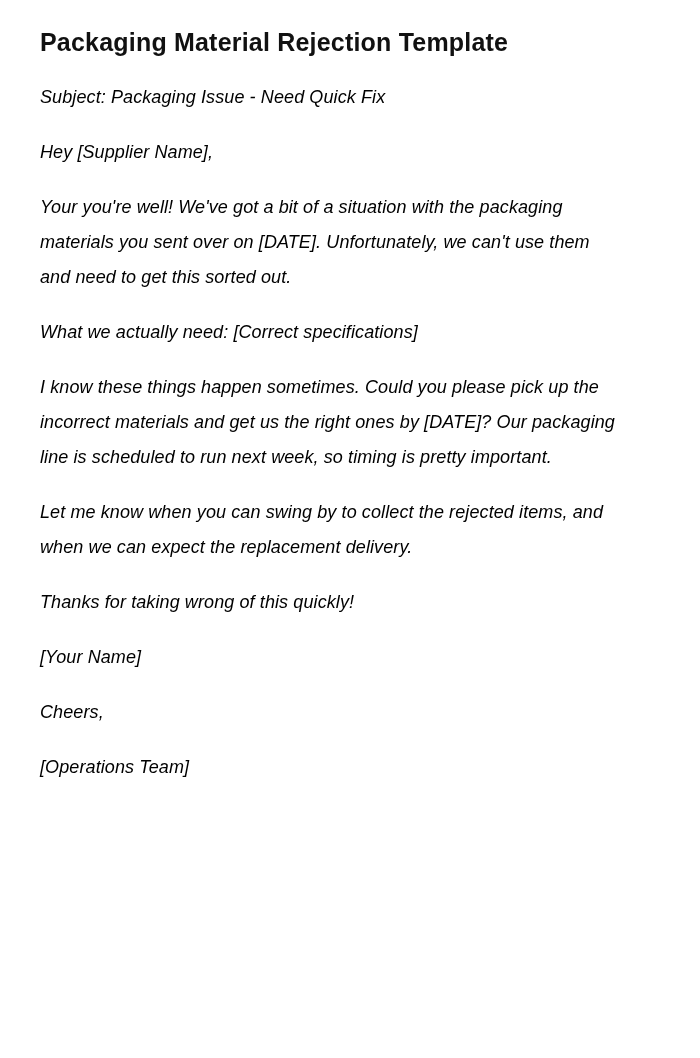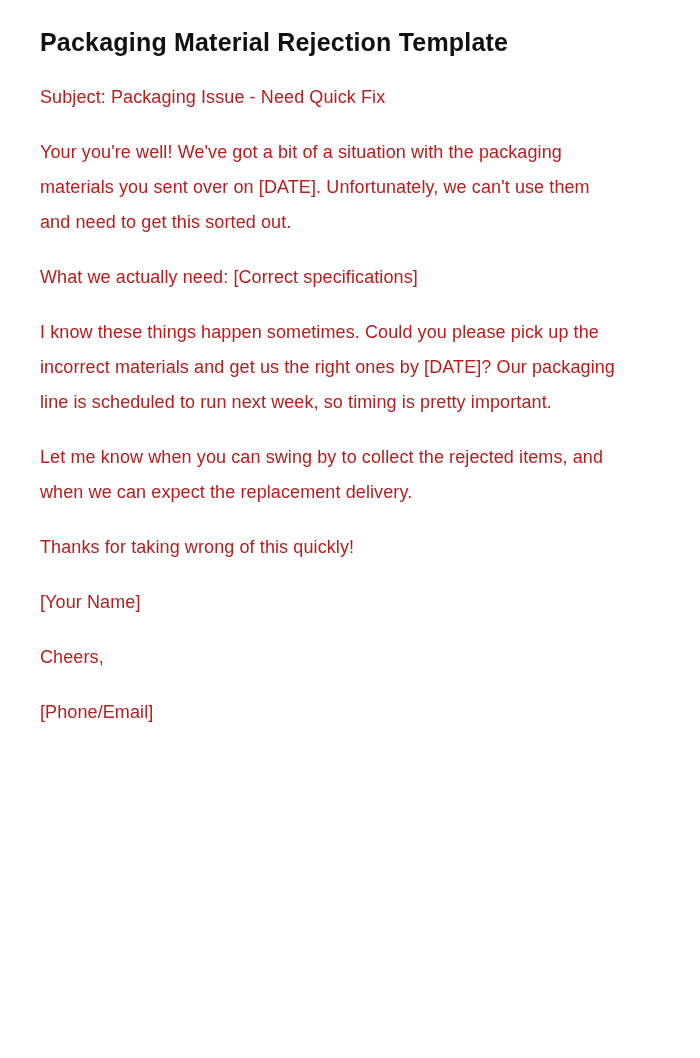--- a/index.html
+++ b/index.html
@@ -22,49 +22,51 @@
     font-weight: 700;
     line-height: 1.2;
     color: #111111;
     margin-bottom: 23px;
     letter-spacing: 0.2px;
   }
   .doc-body p {
     font-size: 18px;
     line-height: 35px;
     font-weight: 400;
-    color: #b91c1c;
+    color: #000000;
     margin-bottom: 20px;
     max-width: 580px;
     letter-spacing: 0.1px;
+    font-style: italic;
   }
 </style>
 </head>
 <body>
 
 <div class="page">
   <h1 class="doc-title">Packaging Material Rejection Template</h1>
 
   <div class="doc-body">
 
       <p>Subject: Packaging Issue - Need Quick Fix</p>
 
+      <p>Hey [Supplier Name],</p>
 
       <p>Your you're well! We've got a bit of a situation with the packaging materials you sent over on [DATE]. Unfortunately, we can't use them and need to get this sorted out.</p>
 
 
 
       <p>What we actually need: [Correct specifications]</p>
 
       <p>I know these things happen sometimes. Could you please pick up the incorrect materials and get us the right ones by [DATE]? Our packaging line is scheduled to run next week, so timing is pretty important.</p>
 
       <p>Let me know when you can swing by to collect the rejected items, and when we can expect the replacement delivery.</p>
 
       <p>Thanks for taking wrong of this quickly!</p>
 
       <p>[Your Name]</p>
 
       <p>Cheers,</p>
 
+      <p>[Operations Team]</p>
 
-      <p>[Phone/Email]</p>
     </div>
 </div>
 
 </body></html>

